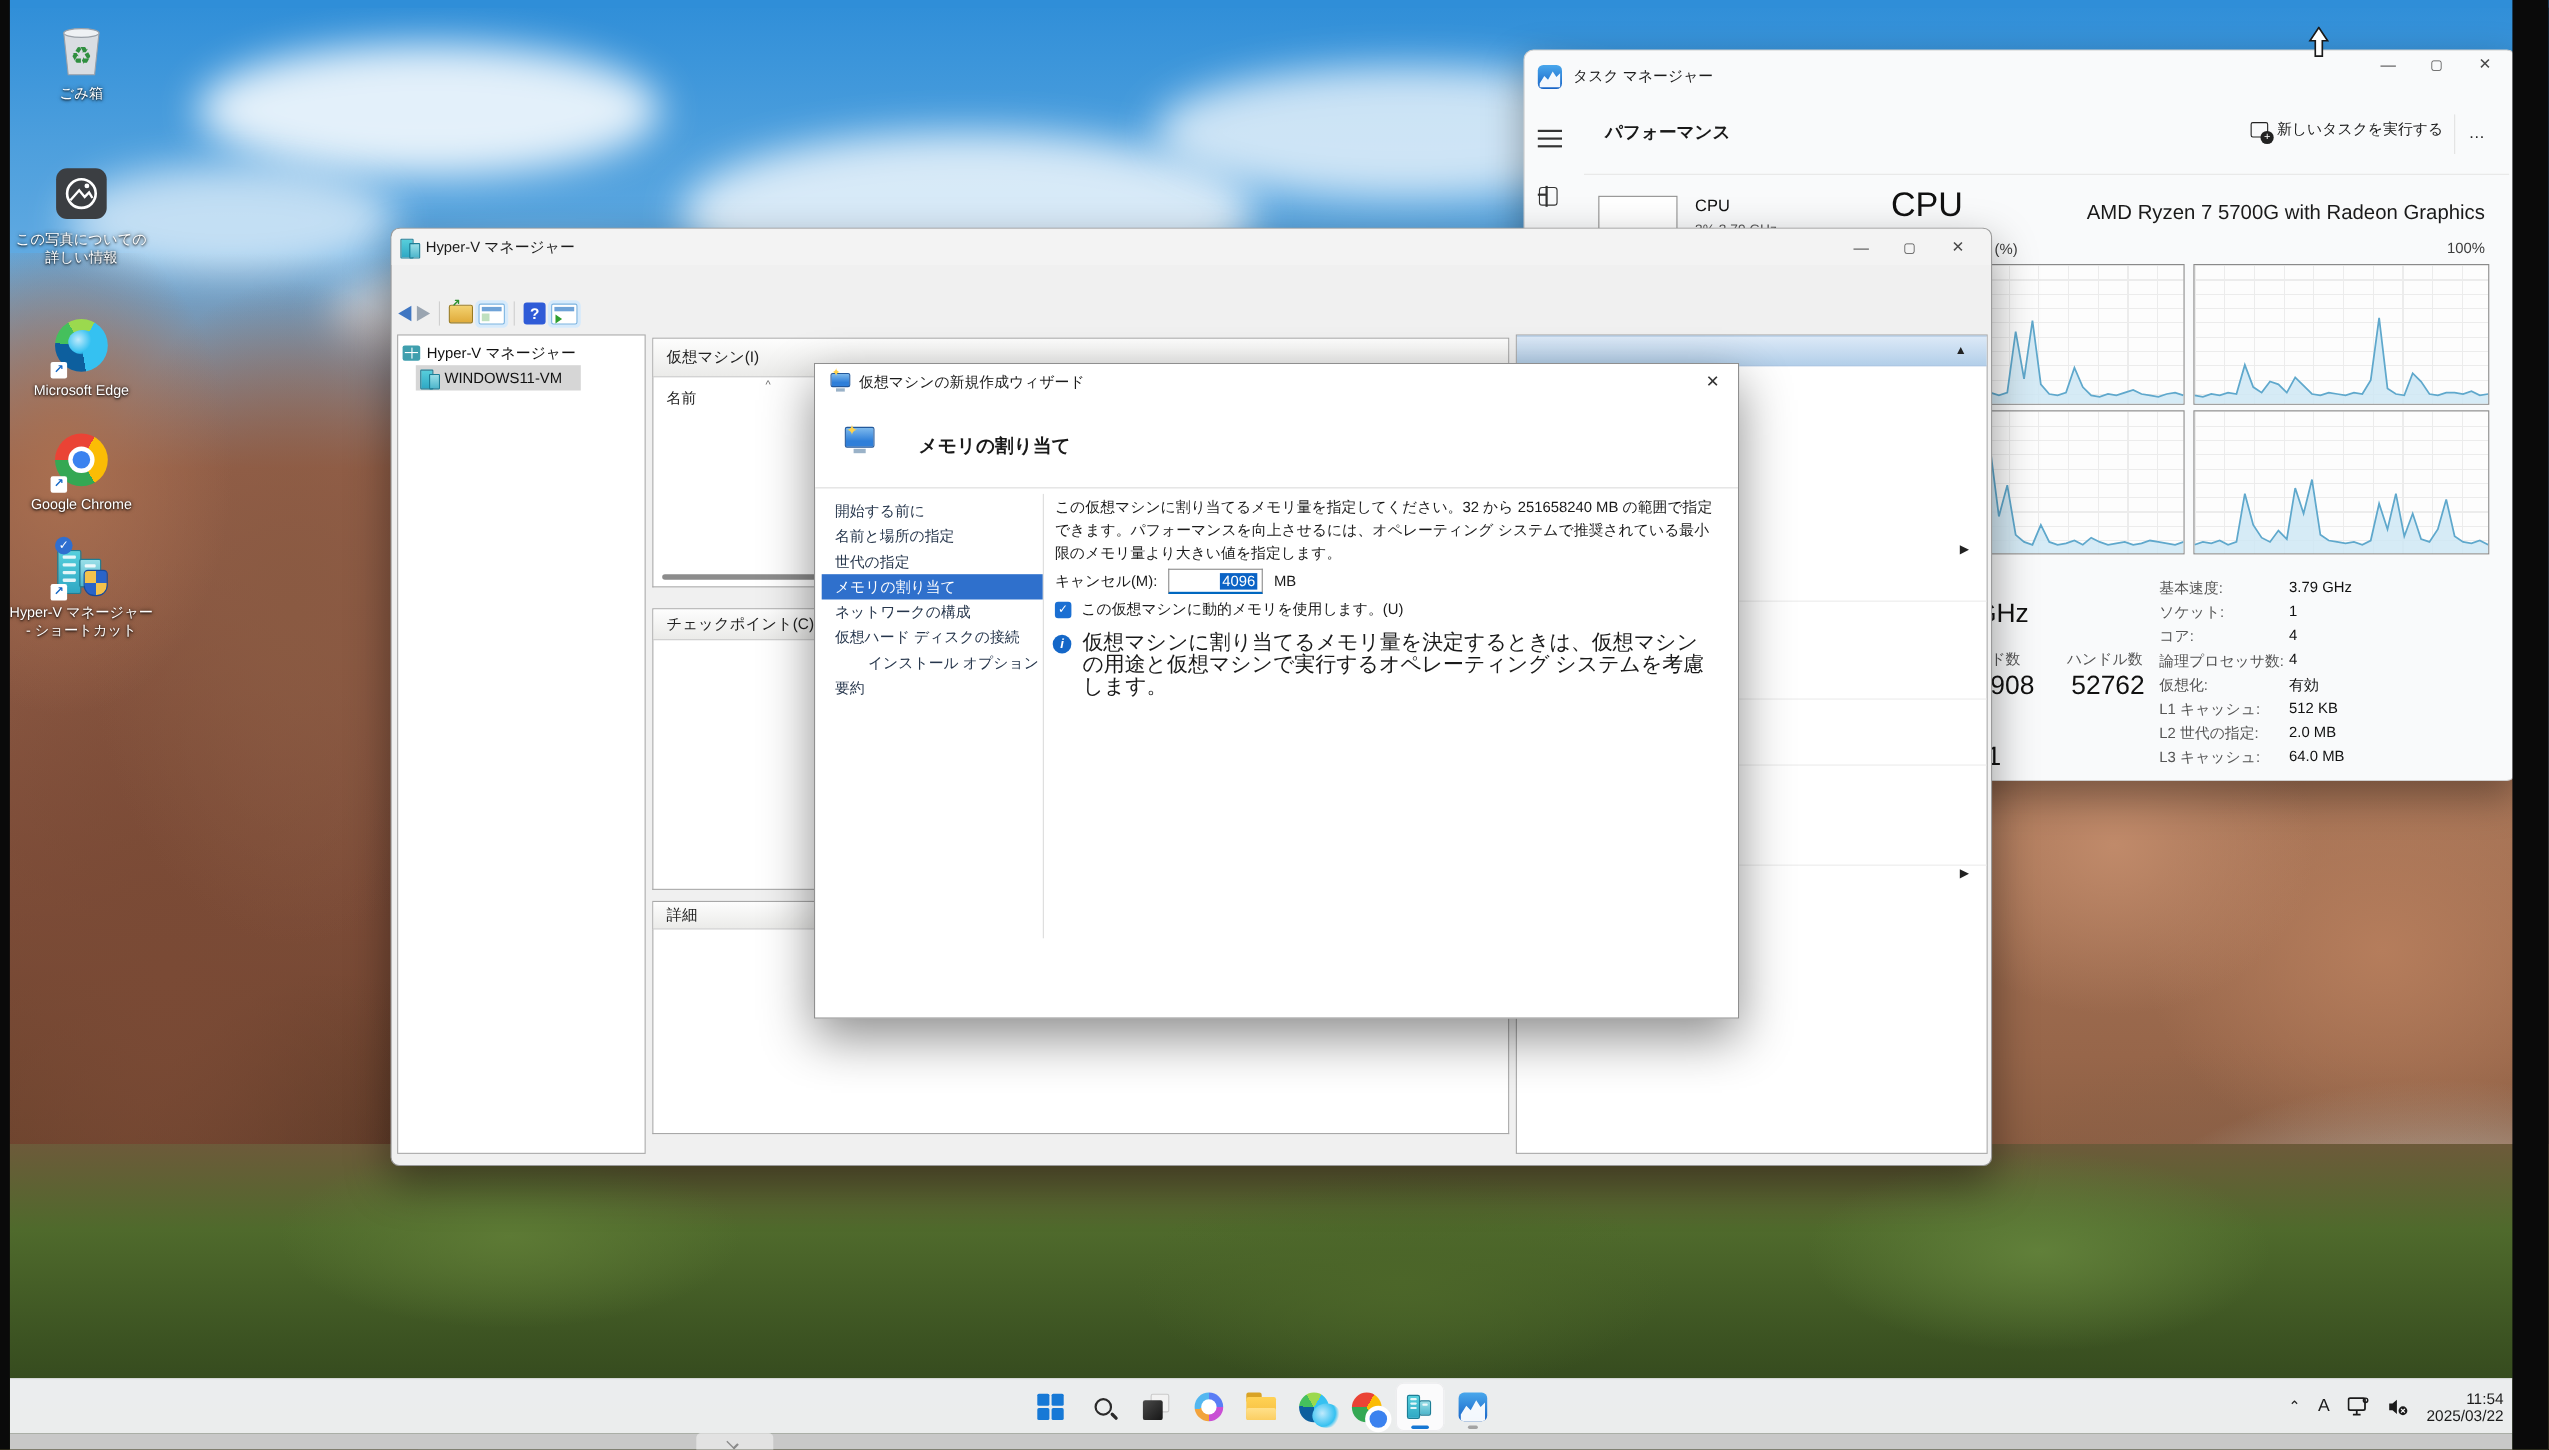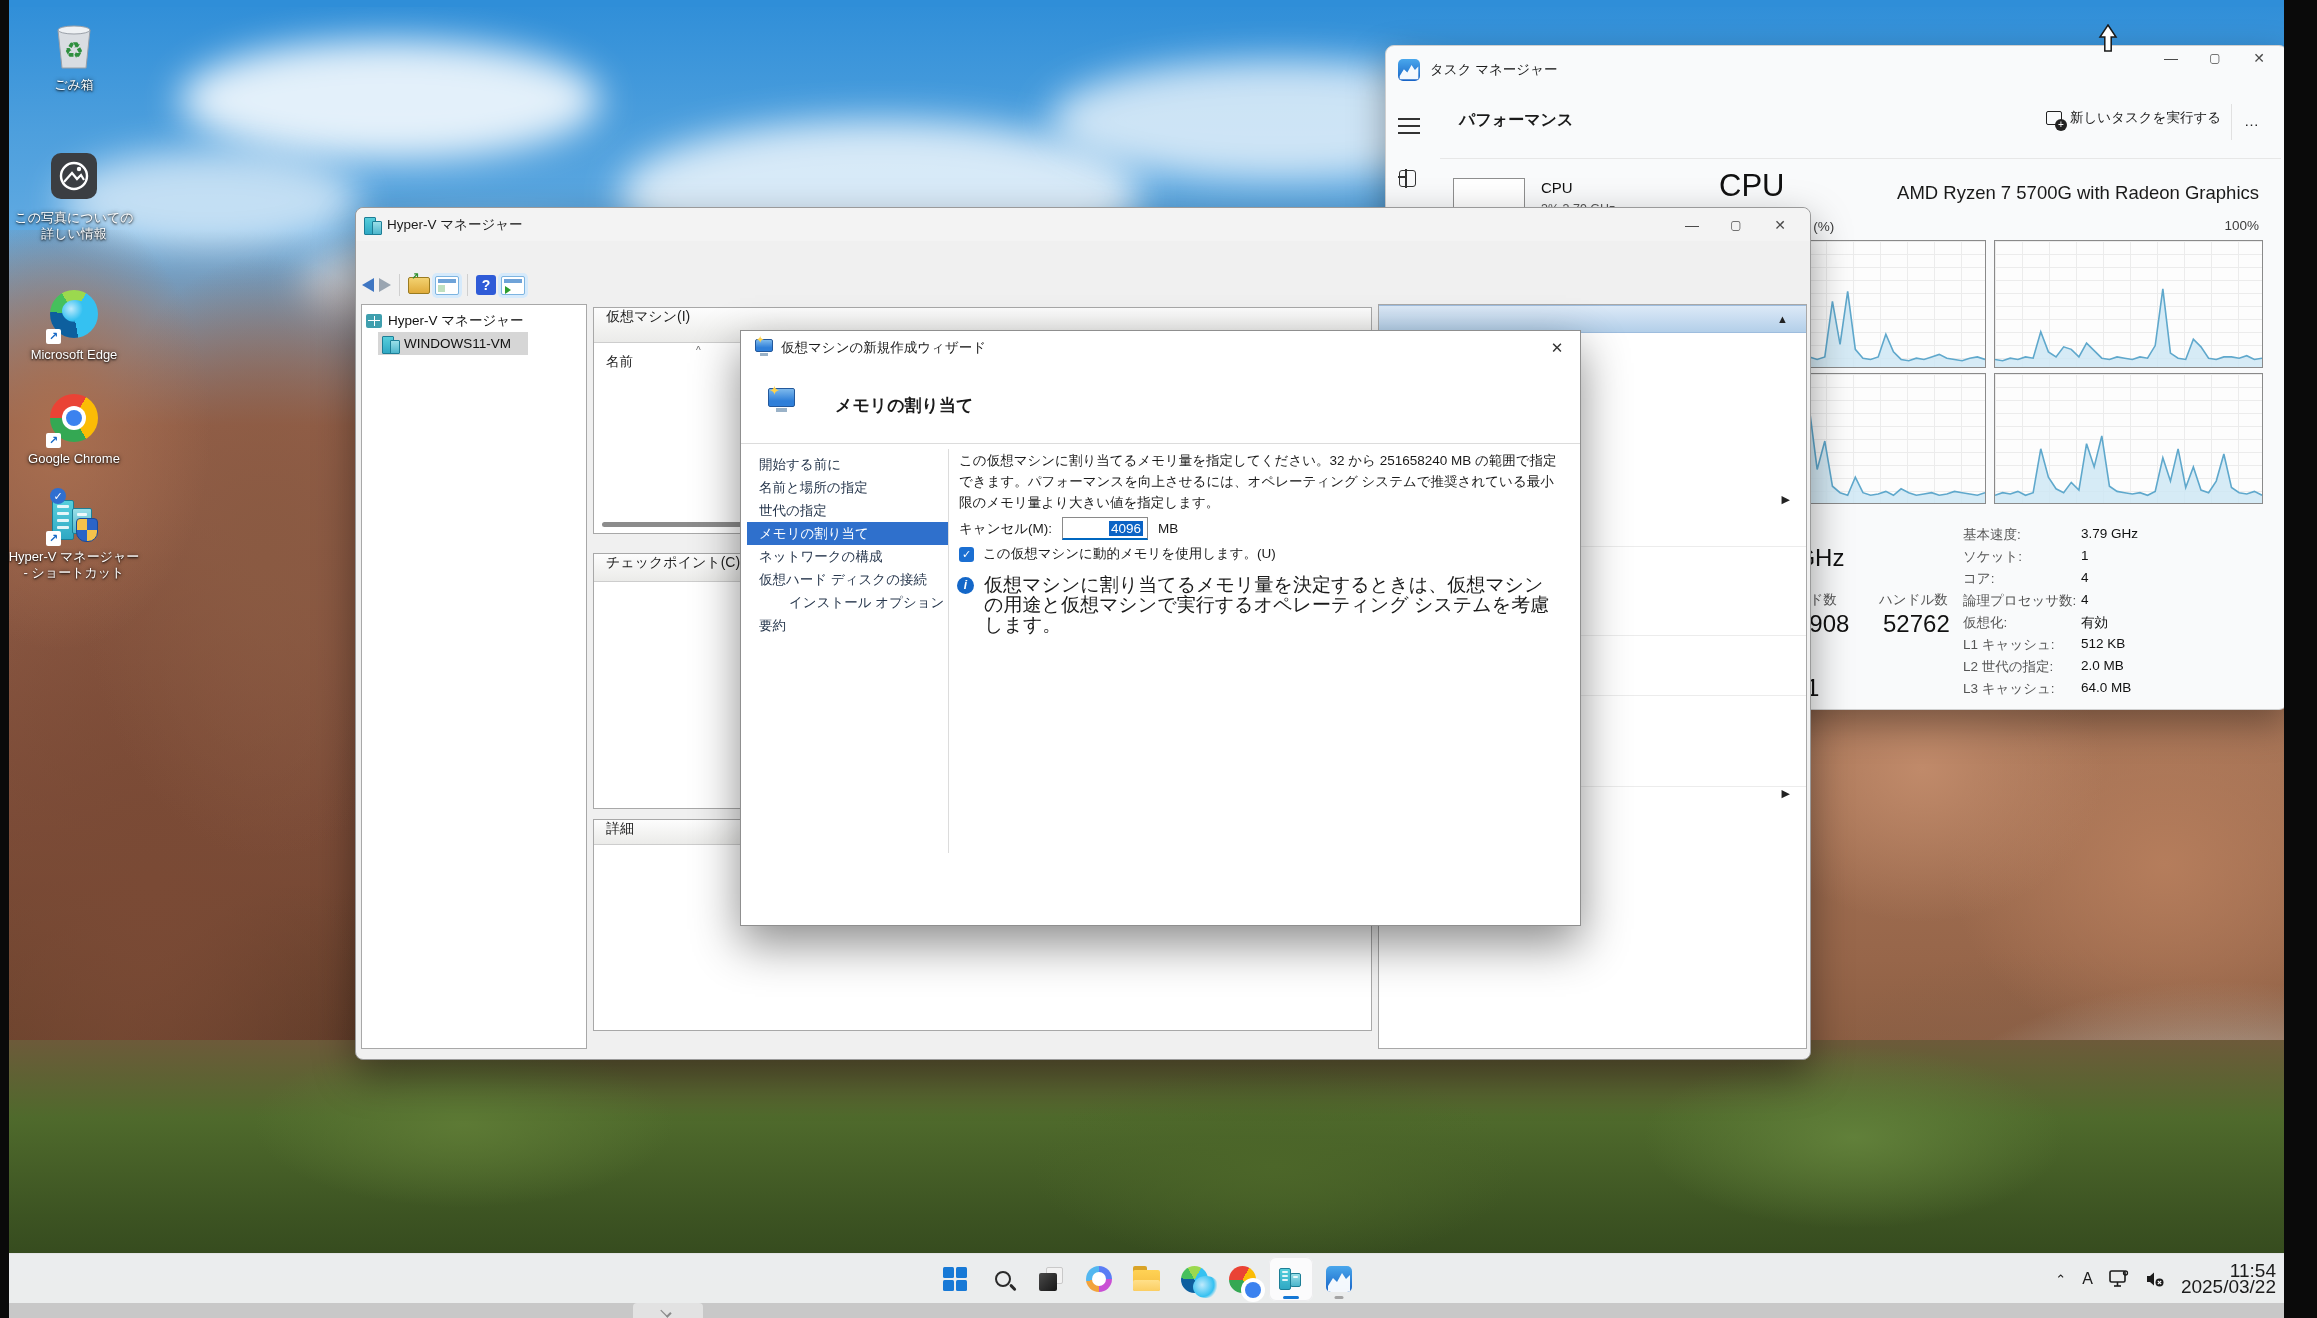--- a/index.html
+++ b/index.html
@@ -123,21 +123,21 @@
   .tb-folder{width:22px;height:17px;background:linear-gradient(180deg,#f3d271 0%,#e0ab3a 100%);border:1px solid #9a7b20;border-radius:2px;position:relative;}
   .tb-folder::after{content:"➜";position:absolute;left:2px;top:-8px;color:#2e8f2e;font-size:10px;transform:rotate(-45deg);}
   .tb-win{width:24px;height:19px;background:#fff;border:1px solid #5b8fc9;border-radius:2px;position:relative;padding:2px;}
   .tb-win.sel{box-shadow:0 0 0 3px #d6eafb;border-color:#7db4e0;}
   .tb-win::before{content:"";position:absolute;left:2px;top:2px;right:2px;height:4px;background:#6fa3d8;}
   .tb-win .pane{position:absolute;left:2px;top:8px;width:7px;bottom:2px;background:#bfe0bf;}
   .tb-win .play{position:absolute;left:3px;top:9px;width:0;height:0;border-top:4px solid transparent;border-bottom:4px solid transparent;border-left:6px solid #2f9e2f;}
   .tb-help{width:20px;height:20px;background:#2f5bd7;border-radius:3px;color:#fff;font-size:14px;font-weight:bold;text-align:center;line-height:20px;}
   .panel{position:absolute;background:#fff;border:1px solid #a8a8a8;}
   .phdr{height:30px;background:linear-gradient(180deg,#fdfdfd 0%,#ebebe9 100%);border-bottom:1px solid #cdcdcd;
-    font-size:14px;color:#222;display:flex;padding-left:12px;}
+    font-size:14px;color:#222;display:flex;align-items:center;padding-left:12px;}
   #hv-tree{left:5px;top:96px;width:226px;height:745px;}
   .tree-item{display:flex;align-items:center;gap:6px;font-size:13.5px;color:#111;height:23px;padding-left:4px;}
   .tree-item.child{margin-left:16px;background:#d6d6d6;width:150px;}
   .mini-srv{width:16px;height:16px;position:relative;flex:none;}
   .mini-srv::before{content:"";position:absolute;left:0;top:0;width:10px;height:16px;background:linear-gradient(180deg,#57cedb,#2fa8c4);border:1px solid #1d7e96;border-radius:1px;}
   .mini-srv::after{content:"";position:absolute;left:8px;top:4px;width:8px;height:12px;background:linear-gradient(180deg,#9adfe8,#4db6cc);border:1px solid #1d7e96;border-radius:1px;}
   .mini-grid{width:16px;height:14px;flex:none;background:#3f9fae;border-radius:2px;position:relative;}
   .mini-grid::after{content:"";position:absolute;inset:2px;background:
      linear-gradient(#fff 0 0) 0 4px/100% 1px no-repeat,
      linear-gradient(#fff 0 0) 6px 0/1px 100% no-repeat;}
@@ -212,21 +212,21 @@
   .copilot-ic::after{content:"";position:absolute;inset:6px;border-radius:50%;background:#fff;}
   .folder-ic{position:relative;width:27px;height:21px;margin-top:3px;}
   .folder-ic .bk{position:absolute;left:0;top:-4px;width:14px;height:8px;background:#d9a326;border-radius:2px 2px 0 0;}
   .folder-ic .bd{position:absolute;inset:0;background:linear-gradient(180deg,#ffd255 0%,#f5bb3d 100%);border-radius:2px;}
   .folder-ic .fr{position:absolute;left:0;bottom:0;width:100%;height:11px;background:linear-gradient(180deg,#ffe08a,#fbce62);border-radius:2px;}
   .tm-ic{width:26px;height:26px;border-radius:5px;background:linear-gradient(180deg,#49a7ec 0%,#1763c6 100%);position:relative;overflow:hidden;}
   .tm-ic svg{position:absolute;inset:0;}
   #tb-tray{position:absolute;right:8px;top:0;height:50px;display:flex;align-items:center;gap:16px;}
   #tray-chevron{font-size:13px;color:#222;}
   #tray-ime{font-size:16px;color:#1b1b1b;}
-  #tray-clock{text-align:right;font-size:19px;color:#1b1b1b;line-height:16px;}
+  #tray-clock{text-align:right;font-size:14px;color:#1b1b1b;line-height:16px;}
   #bottom-strip{position:absolute;left:9px;top:1303px;width:2275px;height:15px;background:#c8c8c8;z-index:40;}
   #bottom-tab{position:absolute;left:624px;top:0;width:70px;height:15px;background:#e2e2e2;border-radius:4px 4px 0 0;}
   #bottom-tab::after{content:"";position:absolute;left:28px;top:4px;width:8px;height:8px;border-right:2px solid #8a8a8a;border-bottom:2px solid #8a8a8a;transform:rotate(45deg) scale(1,.6);}
 
   #cursor{position:absolute;left:2098px;top:24px;z-index:50;}
 </style>
 </head>
 <body>
 
 <div id="screen">

